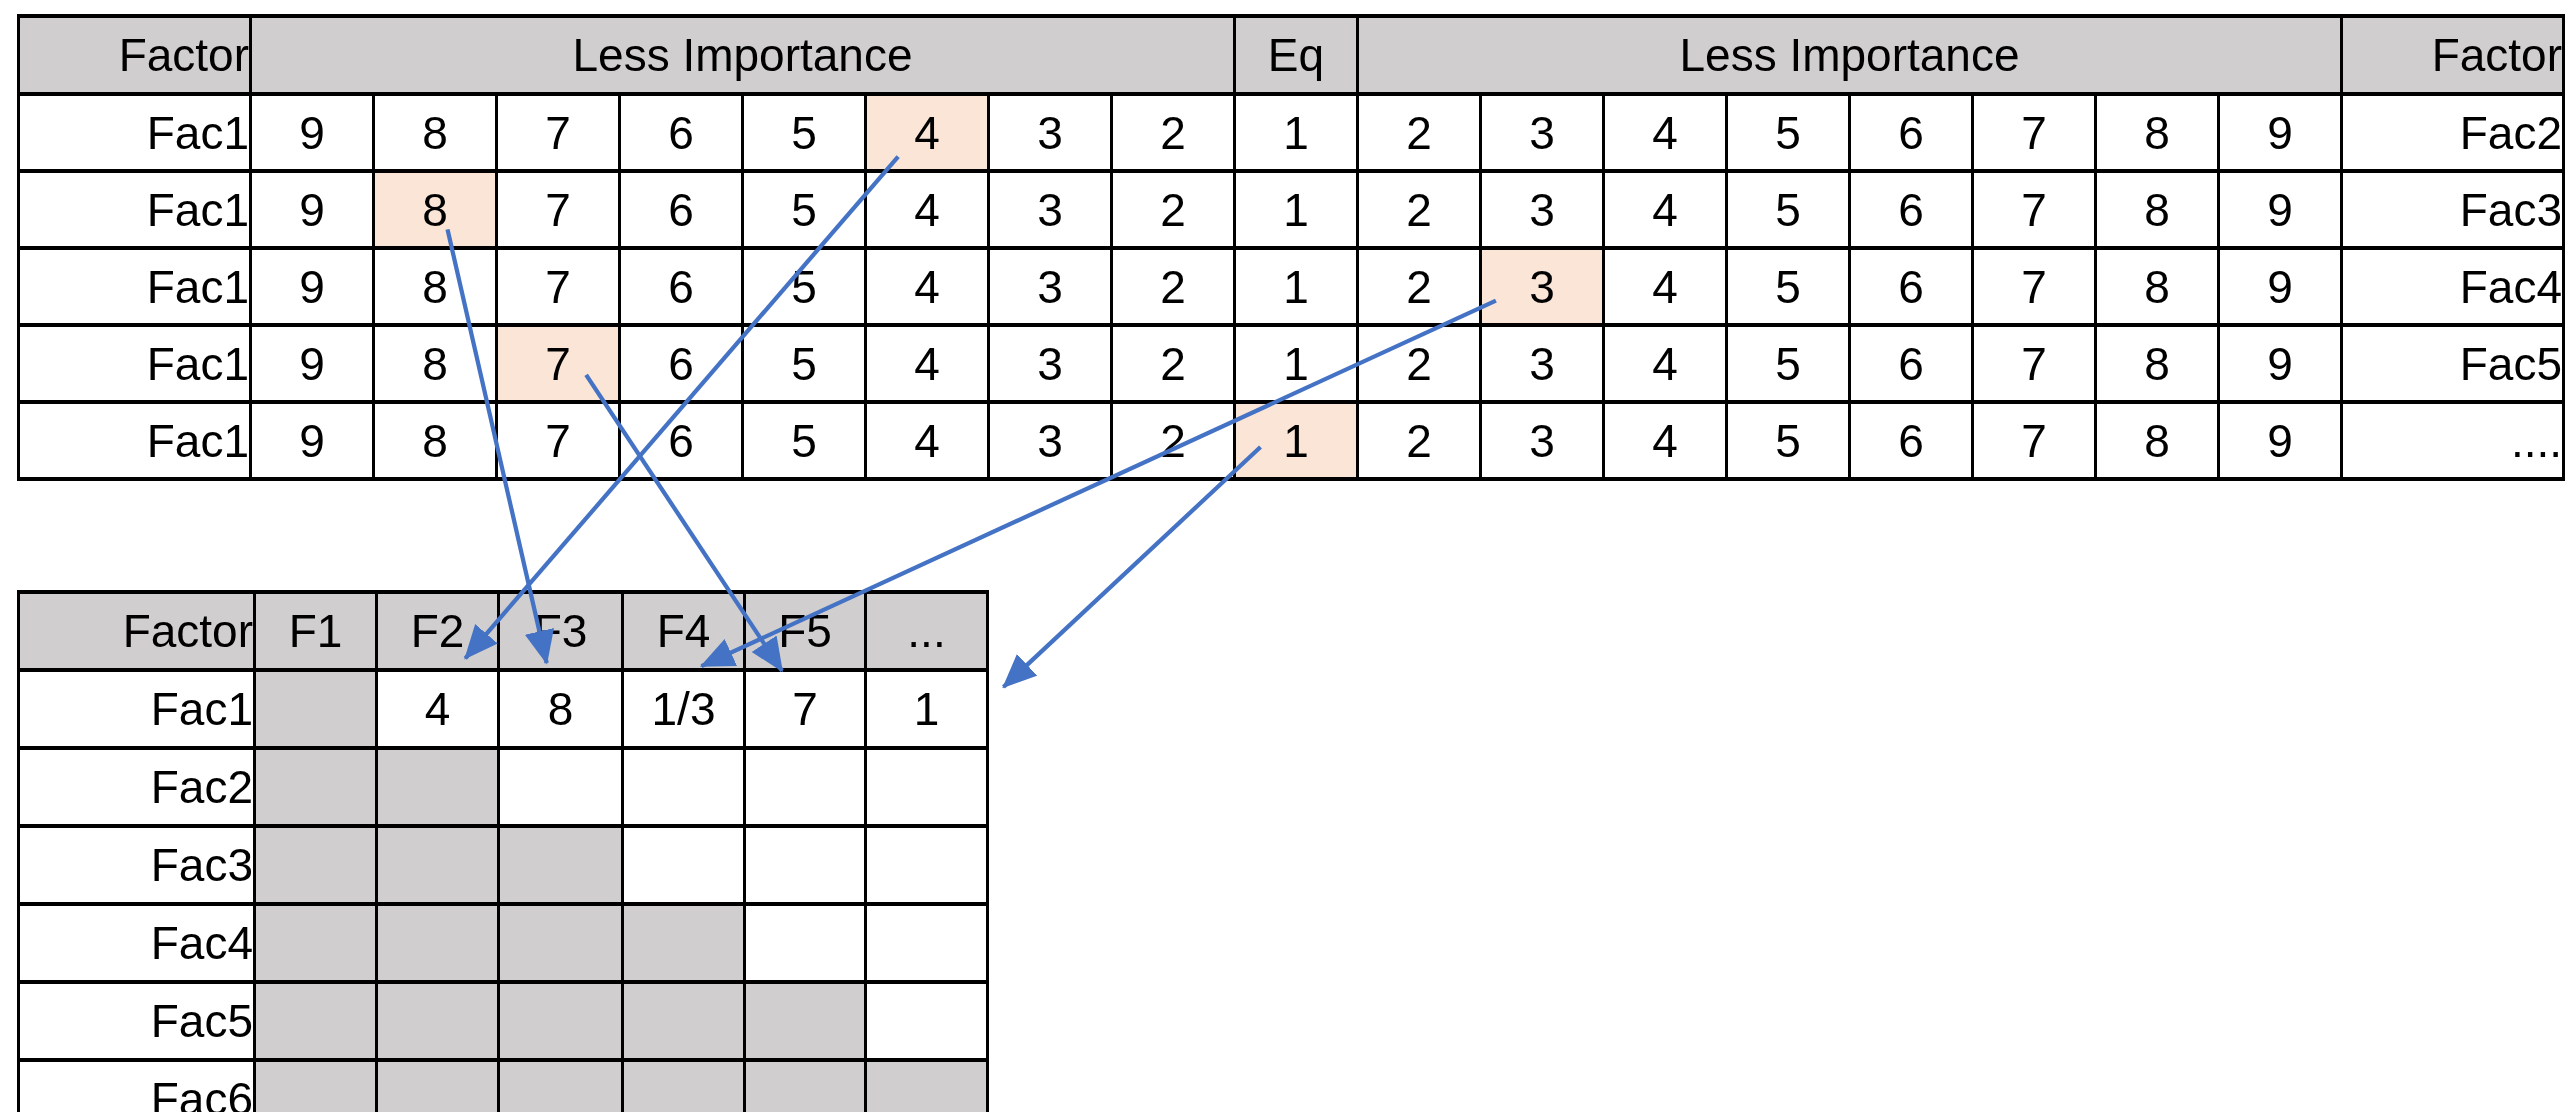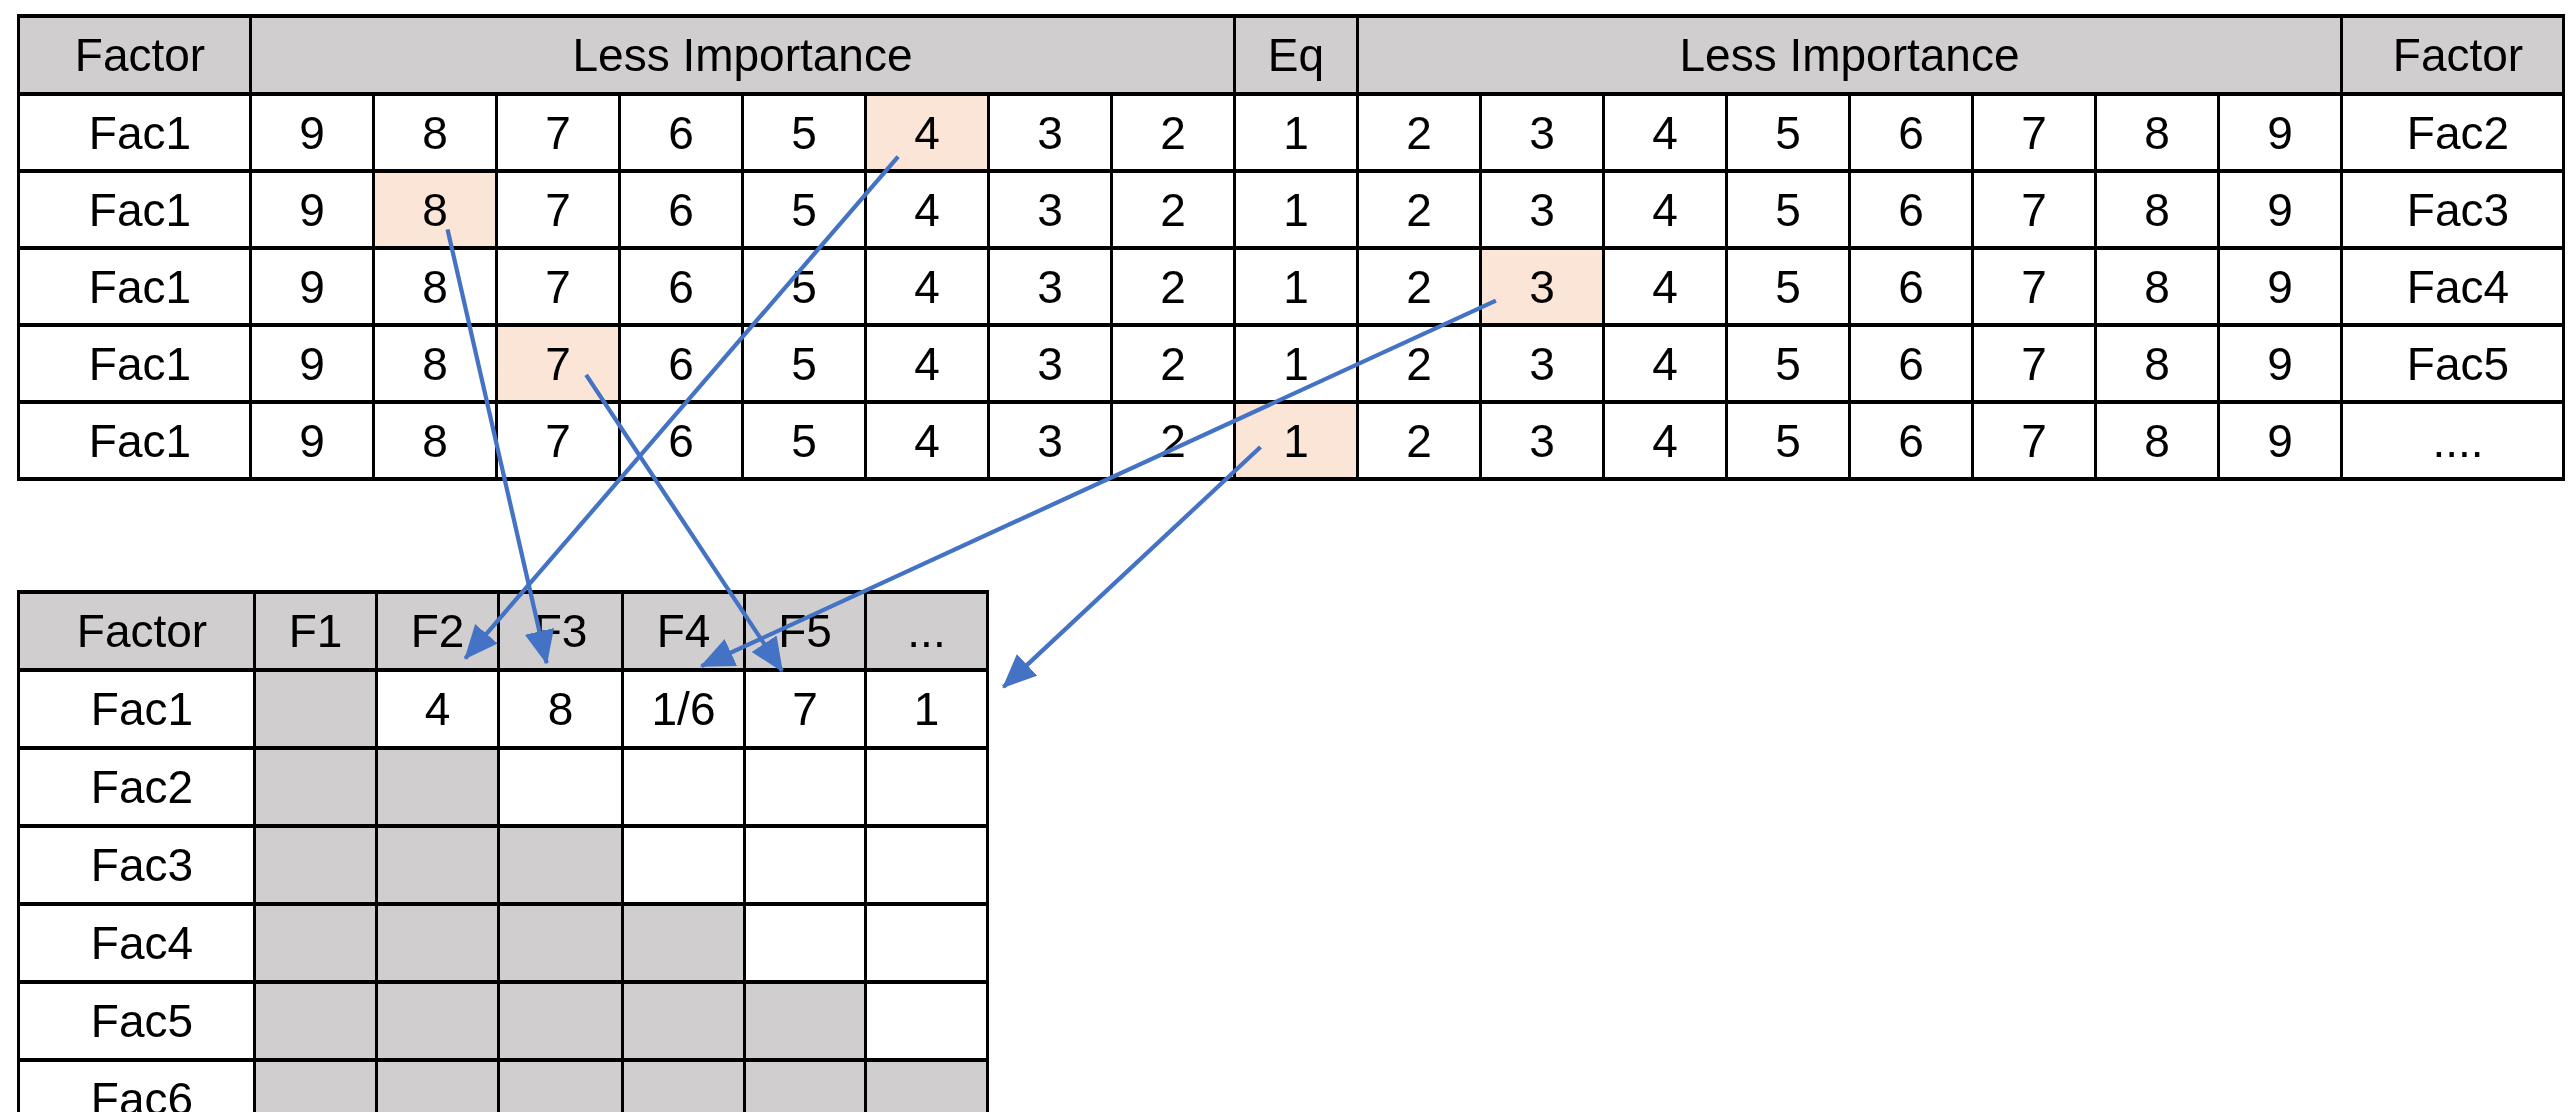--- a/index.html
+++ b/index.html
@@ -28,21 +28,21 @@
     overflow: hidden;
   }
   #top-table   { left: 17px; top: 14px; }
   #top-table td { height: 73px; }
   #top-table tr.hdr-row td { height: 74px; }
   #bottom-table { left: 17px; top: 590px; }
   #bottom-table td { height: 74px; }
   #bottom-table tr.hdr-row td { height: 74px; }
   .gray { background: #D0CECE; }
   .hl   { background: #FBE5D6; }
-  .lbl  { text-align: center; padding-left: 11px; }
+  .lbl  { text-align: right; padding-left: 11px; }
   .num  { text-align: center; }
   #arrows {
     position: absolute; left: 0; top: 0;
     width: 2576px; height: 1113px;
     pointer-events: none;
     z-index: 10;
   }
 </style>
 </head>
 <body>
@@ -195,21 +195,21 @@
         <td class="gray num">F5</td>
         <td class="gray num">...</td>
       </tr>
     </tbody>
     <tbody id="bottom-body">
         <tr>
           <td class="lbl">Fac1</td>
           <td class="num gray"></td>
           <td class="num">4</td>
           <td class="num">8</td>
-          <td class="num">1/6</td>
+          <td class="num">1/3</td>
           <td class="num">7</td>
           <td class="num">1</td>
         </tr>
         <tr>
           <td class="lbl">Fac2</td>
           <td class="num gray"></td>
           <td class="num gray"></td>
           <td class="num"></td>
           <td class="num"></td>
           <td class="num"></td>

